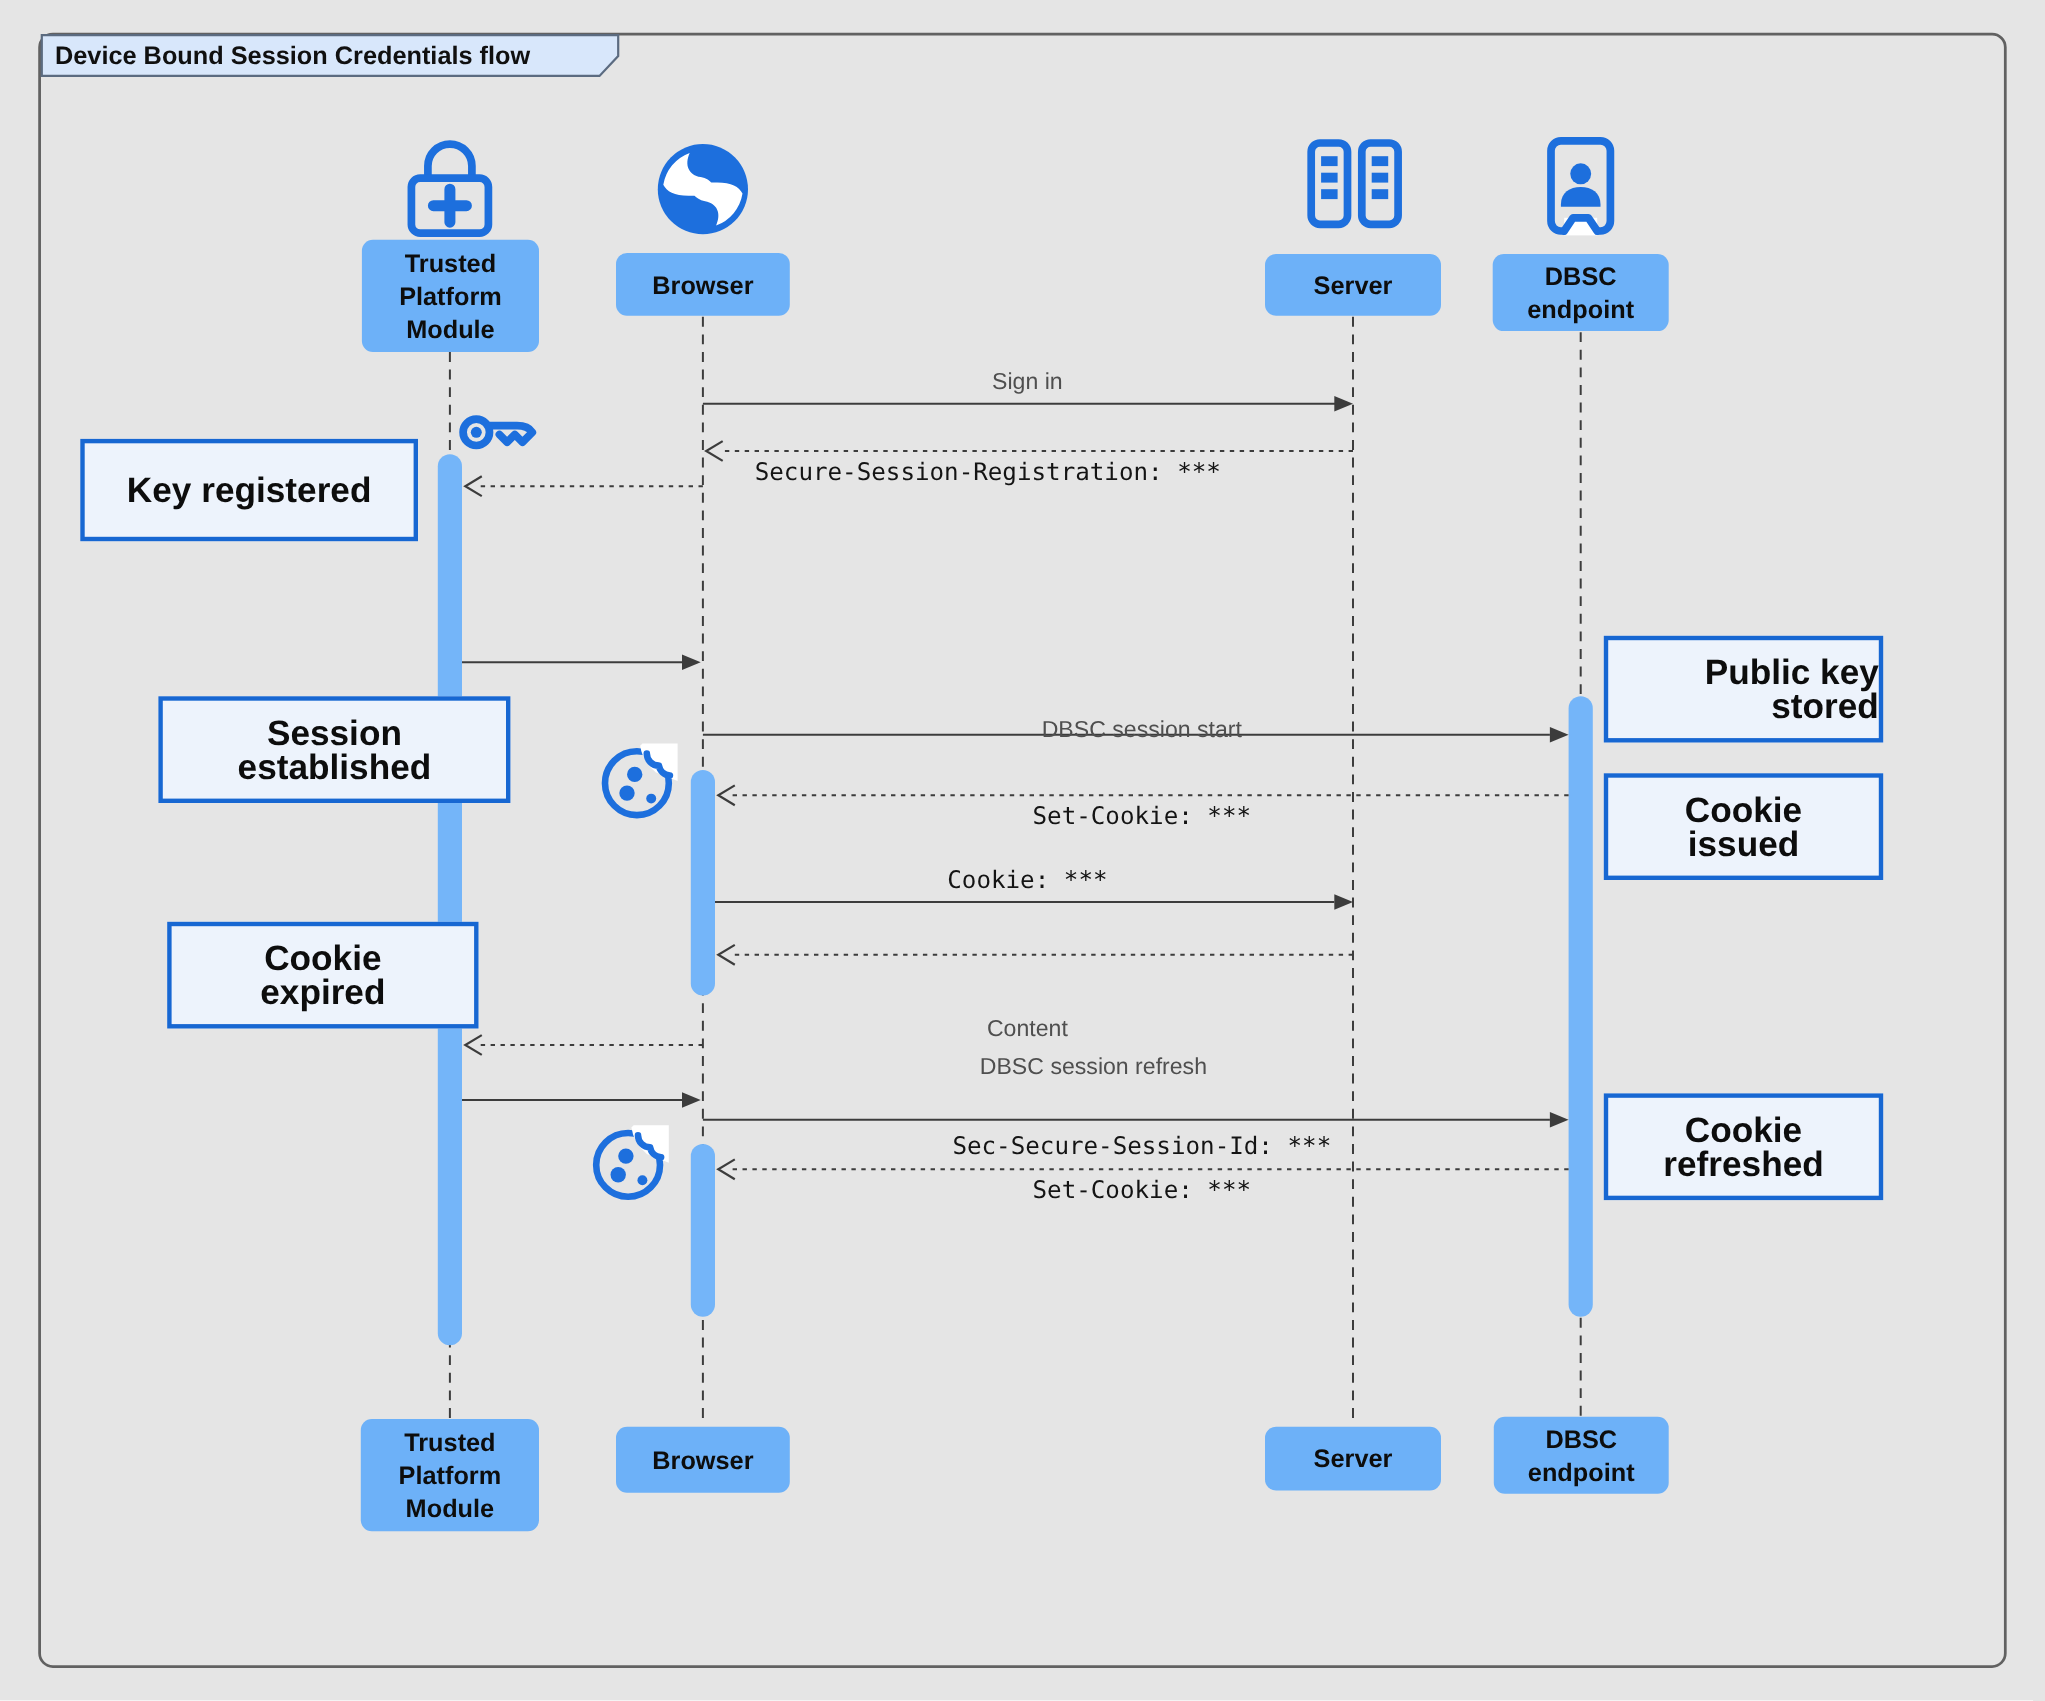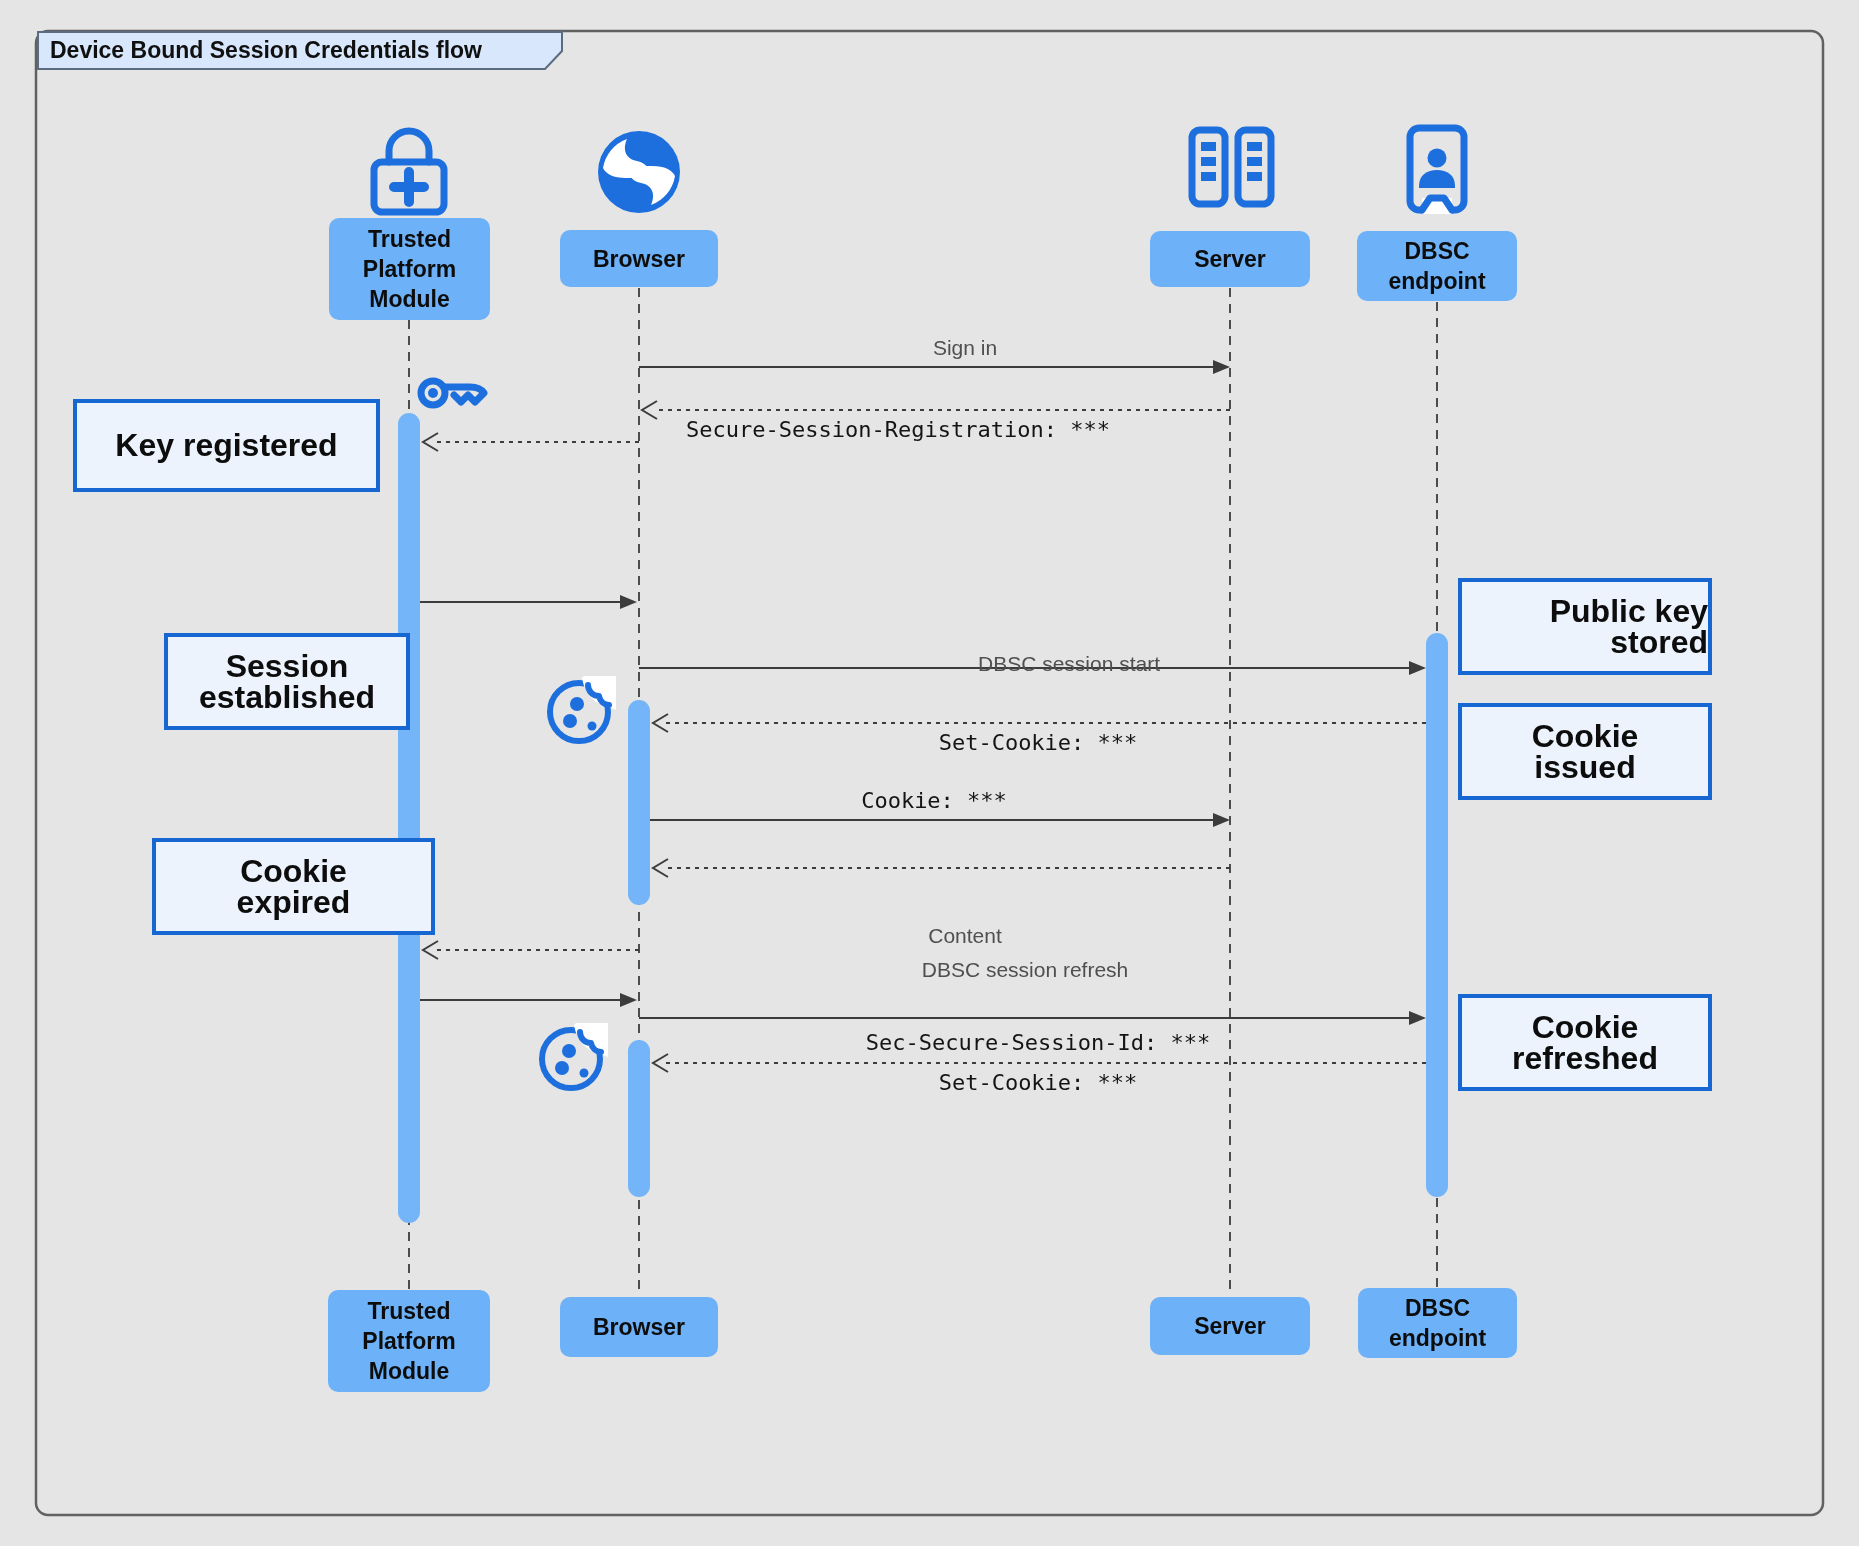--- a/index.html
+++ b/index.html
@@ -44,39 +44,39 @@
   }
   
   .note{
     position:absolute;background:var(--note-fill);border:4px solid var(--note-border);
     display:flex;align-items:center;justify-content:center;text-align:center;
     font-weight:bold;font-size:32px;line-height:31px;color:#0D0D0D;white-space:pre-line;
     box-sizing:border-box;
   }
   
   .mlabel{position:absolute;transform:translateX(-50%);white-space:nowrap;}
-  .sans{font-family:"Liberation Sans",sans-serif;font-size:21px;color:var(--sans-label);margin-left:31px;}
+  .sans{font-family:"Liberation Sans",sans-serif;font-size:21px;color:var(--sans-label);}
   .mono{font-family:"DejaVu Sans Mono",monospace;font-size:22px;color:var(--mono-label);}
 
   .title-text{
     position:absolute;left:50px;top:37px;font-weight:bold;font-size:23px;color:#101010;
   }
 
   
   .tpm-top     {left:329px;top:218px;width:161px;height:102px;}
   .browser-top {left:560px;top:230px;width:158px;height:57px;}
   .server-top  {left:1150px;top:231px;width:160px;height:56px;}
   .dbsc-top    {left:1357px;top:231px;width:160px;height:70px;}
   .tpm-bot     {left:328px;top:1290px;width:162px;height:102px;}
   .browser-bot {left:560px;top:1297px;width:158px;height:60px;}
   .server-bot  {left:1150px;top:1297px;width:160px;height:58px;}
   .dbsc-bot    {left:1358px;top:1288px;width:159px;height:70px;}
 
   .note-key      {left:73px; top:399px;width:307px;height:93px;}
-  .note-session  {left:164px;top:633px;width:246px;height:97px;}
+  .note-session  {left:144px;top:633px;width:320px;height:97px;}
   .note-expired  {left:152px;top:838px;width:283px;height:97px;}
   .note-pubkey   {left:1458px;top:578px;width:254px;height:97px;text-align:right;}
   .note-issued   {left:1458px;top:703px;width:254px;height:97px;}
   .note-refreshed{left:1458px;top:994px;width:254px;height:97px;}
 
   .l-signin   {left:934px; top:336px;}
   .l-reg      {left:898px; top:417px;}
   .l-start    {left:1038px;top:652px;}
   .l-setc1    {left:1038px;top:730px;}
   .l-cookie   {left:934px; top:788px;}

